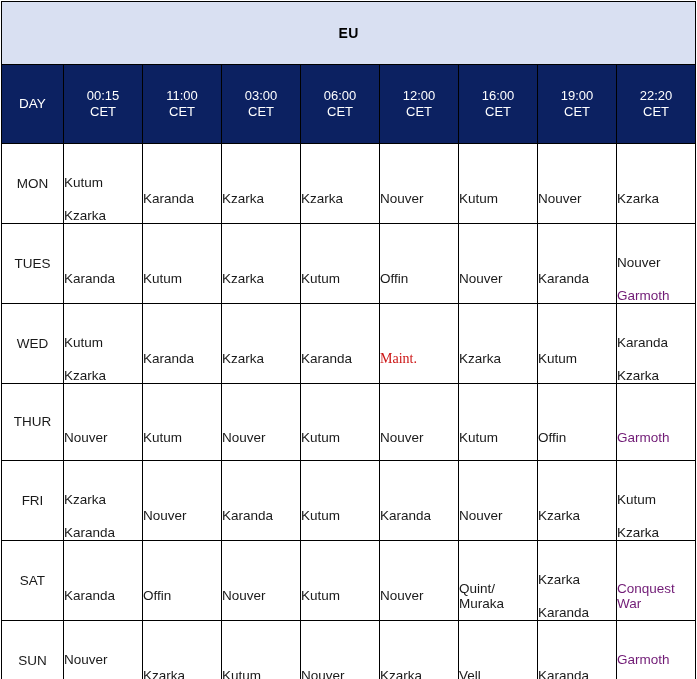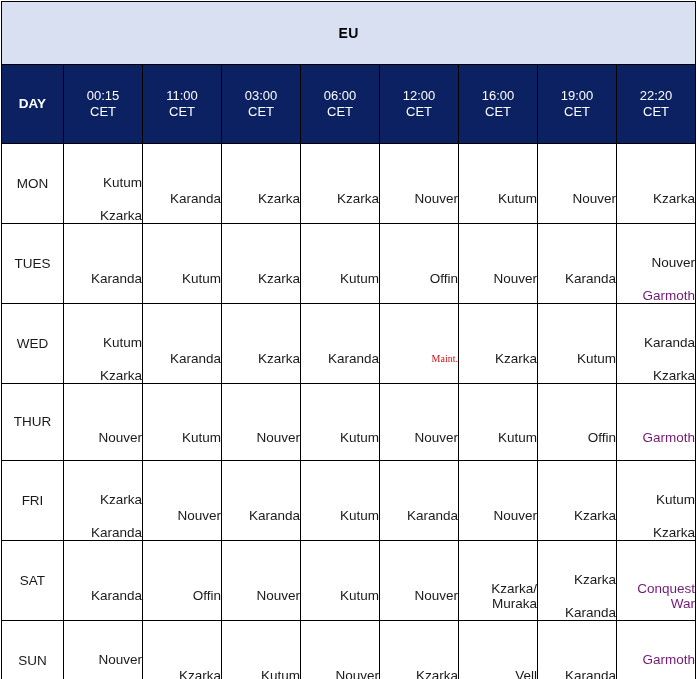--- a/index.html
+++ b/index.html
@@ -47,21 +47,20 @@
   
   tr.col-head th {
     background: #0c2161;
     color: #ffffff;
     height: 78px;
     font-size: 13px;
     line-height: 1.22;
   }
   tr.col-head th.day-head {
     font-size: 13.5px;
-    font-weight: bold;
   }
   .time-line { display: block; }
 
   
   tr.day-row td {
     height: 76px;
     font-size: 13.5px;
     color: #1a1a1a;
     background: #ffffff;
     line-height: 1.15;
@@ -71,34 +70,34 @@
     color: #333333;
     font-size: 13.5px;
   }
   td.highlight {
     background: #fdeed0;
   }
   .cell-stack {
     display: flex;
     flex-direction: column;
     justify-content: center;
-    align-items: flex-end;
+    align-items: flex-start;
     height: 100%;
     margin-top: 31px;
   }
   .cell-stack.two > span:first-child { margin-bottom: 17px; }
   .cell-stack.tight > span:first-child { margin-bottom: 0px; }
   .boss { display: block; white-space: nowrap; }
   .boss.red {
     color: #701a75;
   }
   .boss.maint {
     color: #cc1414;
     font-family: "Liberation Serif", serif;
-    font-size: 10px;
+    font-size: 14px;
   }
   
   col.c-day   { width: 62px; }
   col.c-slot  { width: 79px; }
   col.c-last  { width: 79px; }
 </style>
 </head>
 <body>
 
 <div id="schedule-wrap">
@@ -398,21 +397,21 @@
               <span class="boss">Kutum</span>
             </div>
           </td>
           <td>
             <div class="cell-stack">
               <span class="boss">Nouver</span>
             </div>
           </td>
           <td>
             <div class="cell-stack tight">
-              <span class="boss">Kzarka/</span>
+              <span class="boss">Quint/</span>
               <span class="boss">Muraka</span>
             </div>
           </td>
           <td>
             <div class="cell-stack two">
               <span class="boss">Kzarka</span>
               <span class="boss">Karanda</span>
             </div>
           </td>
           <td>

